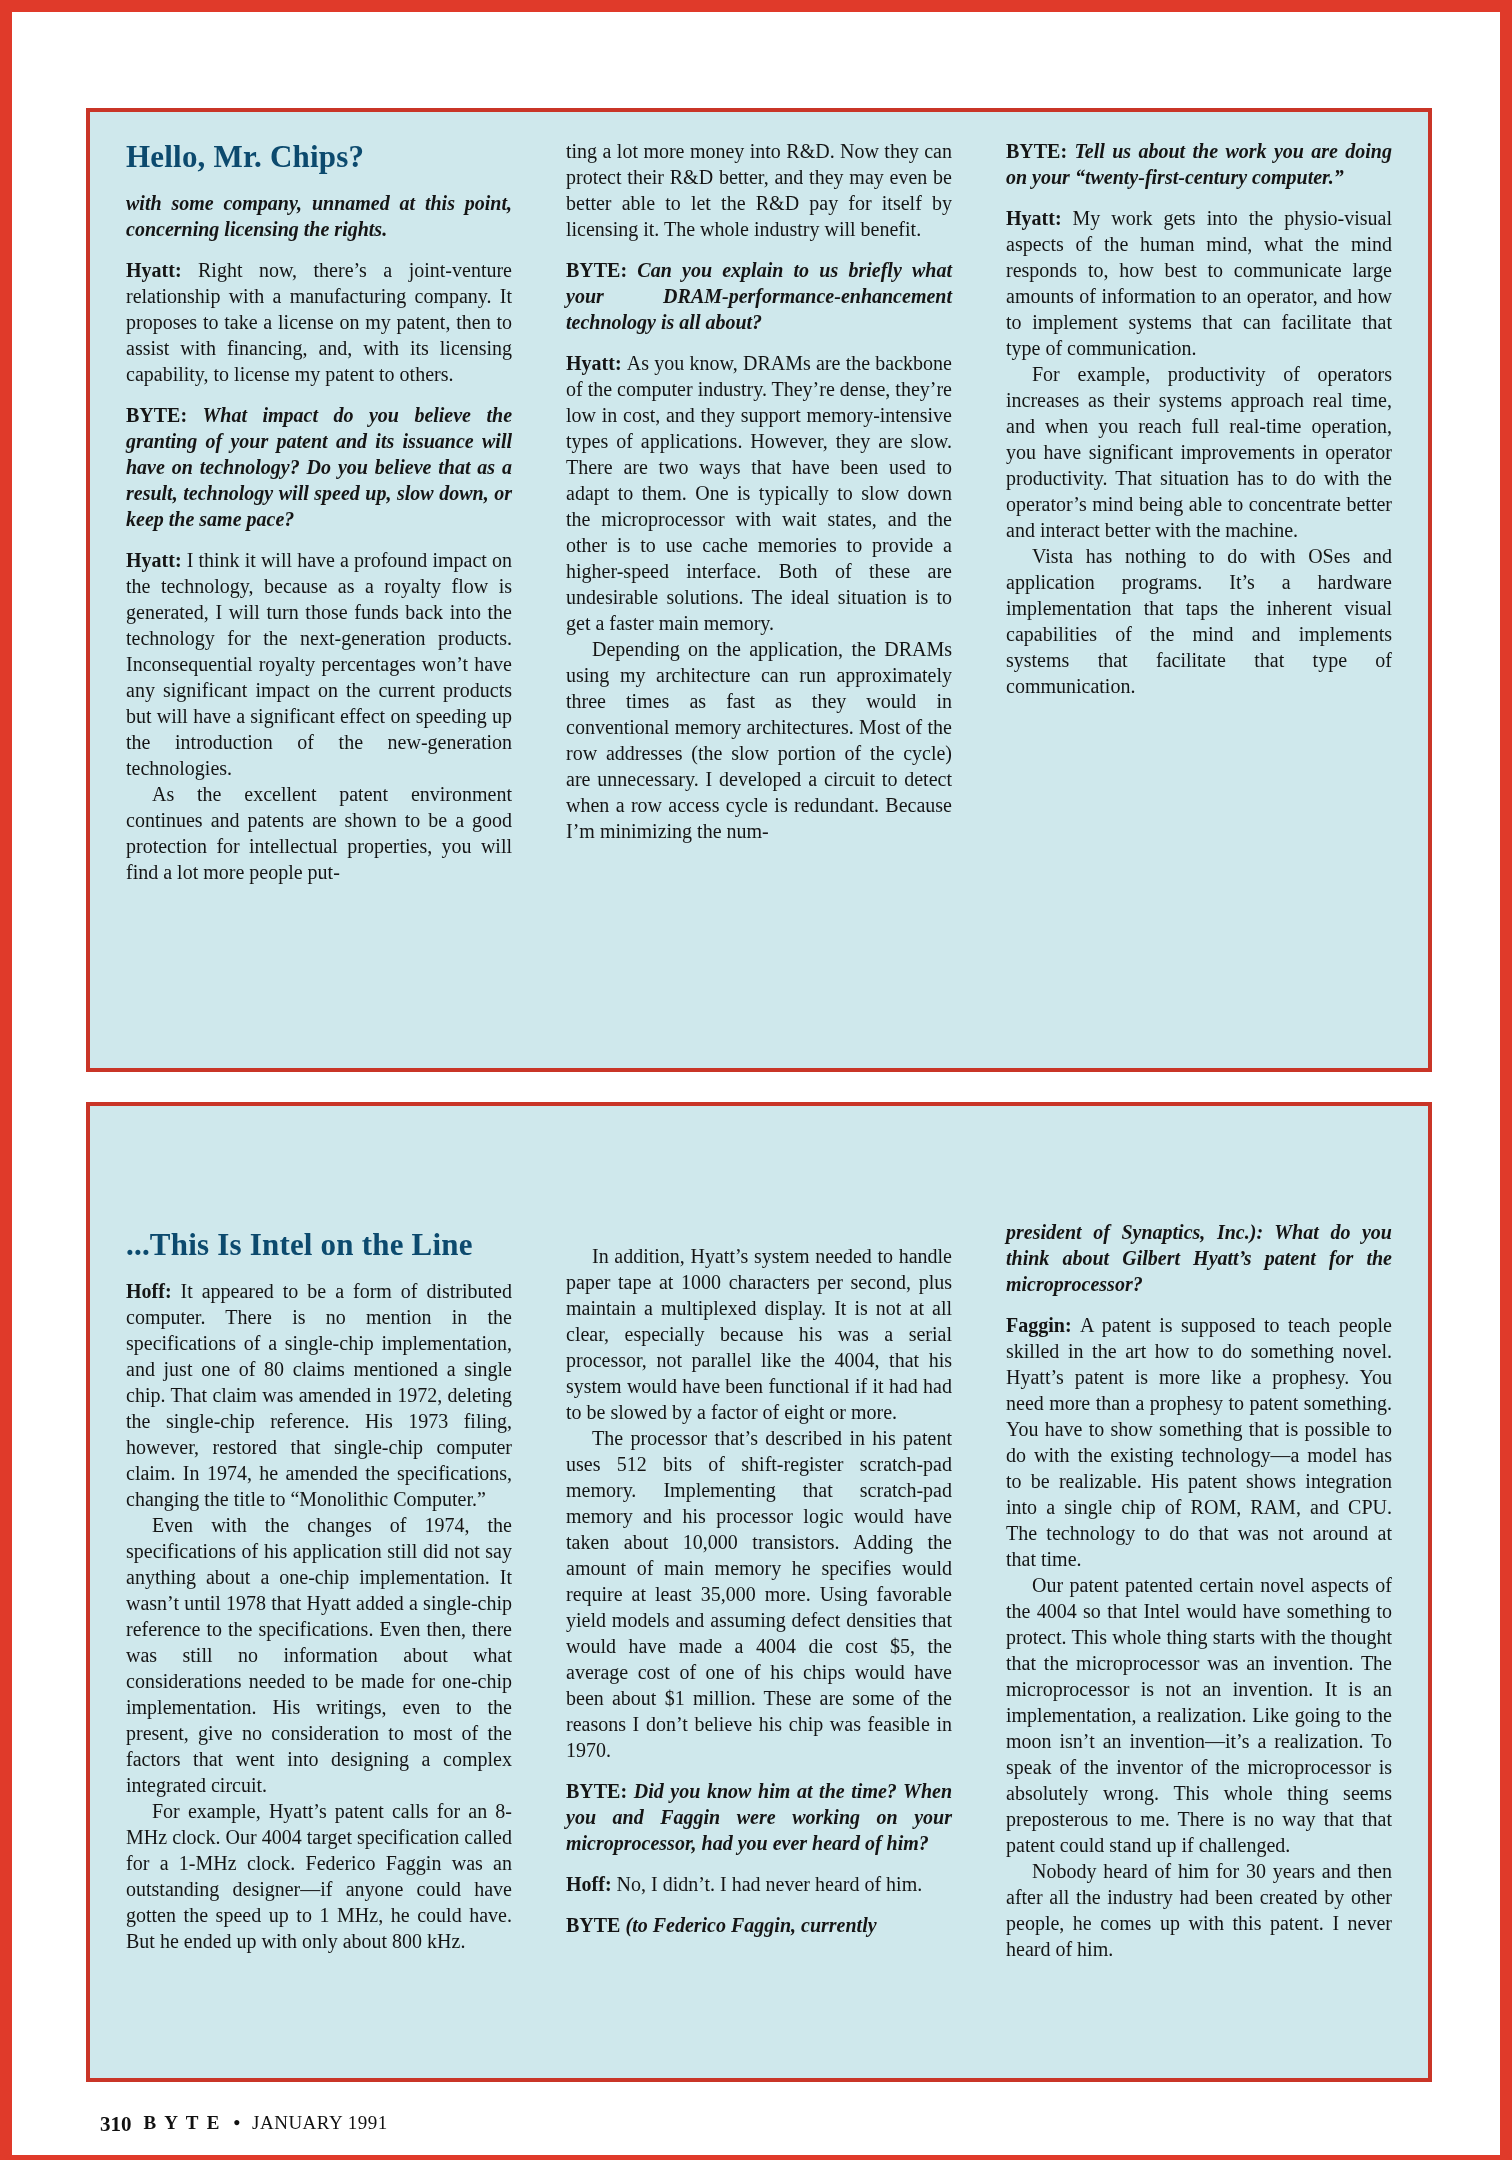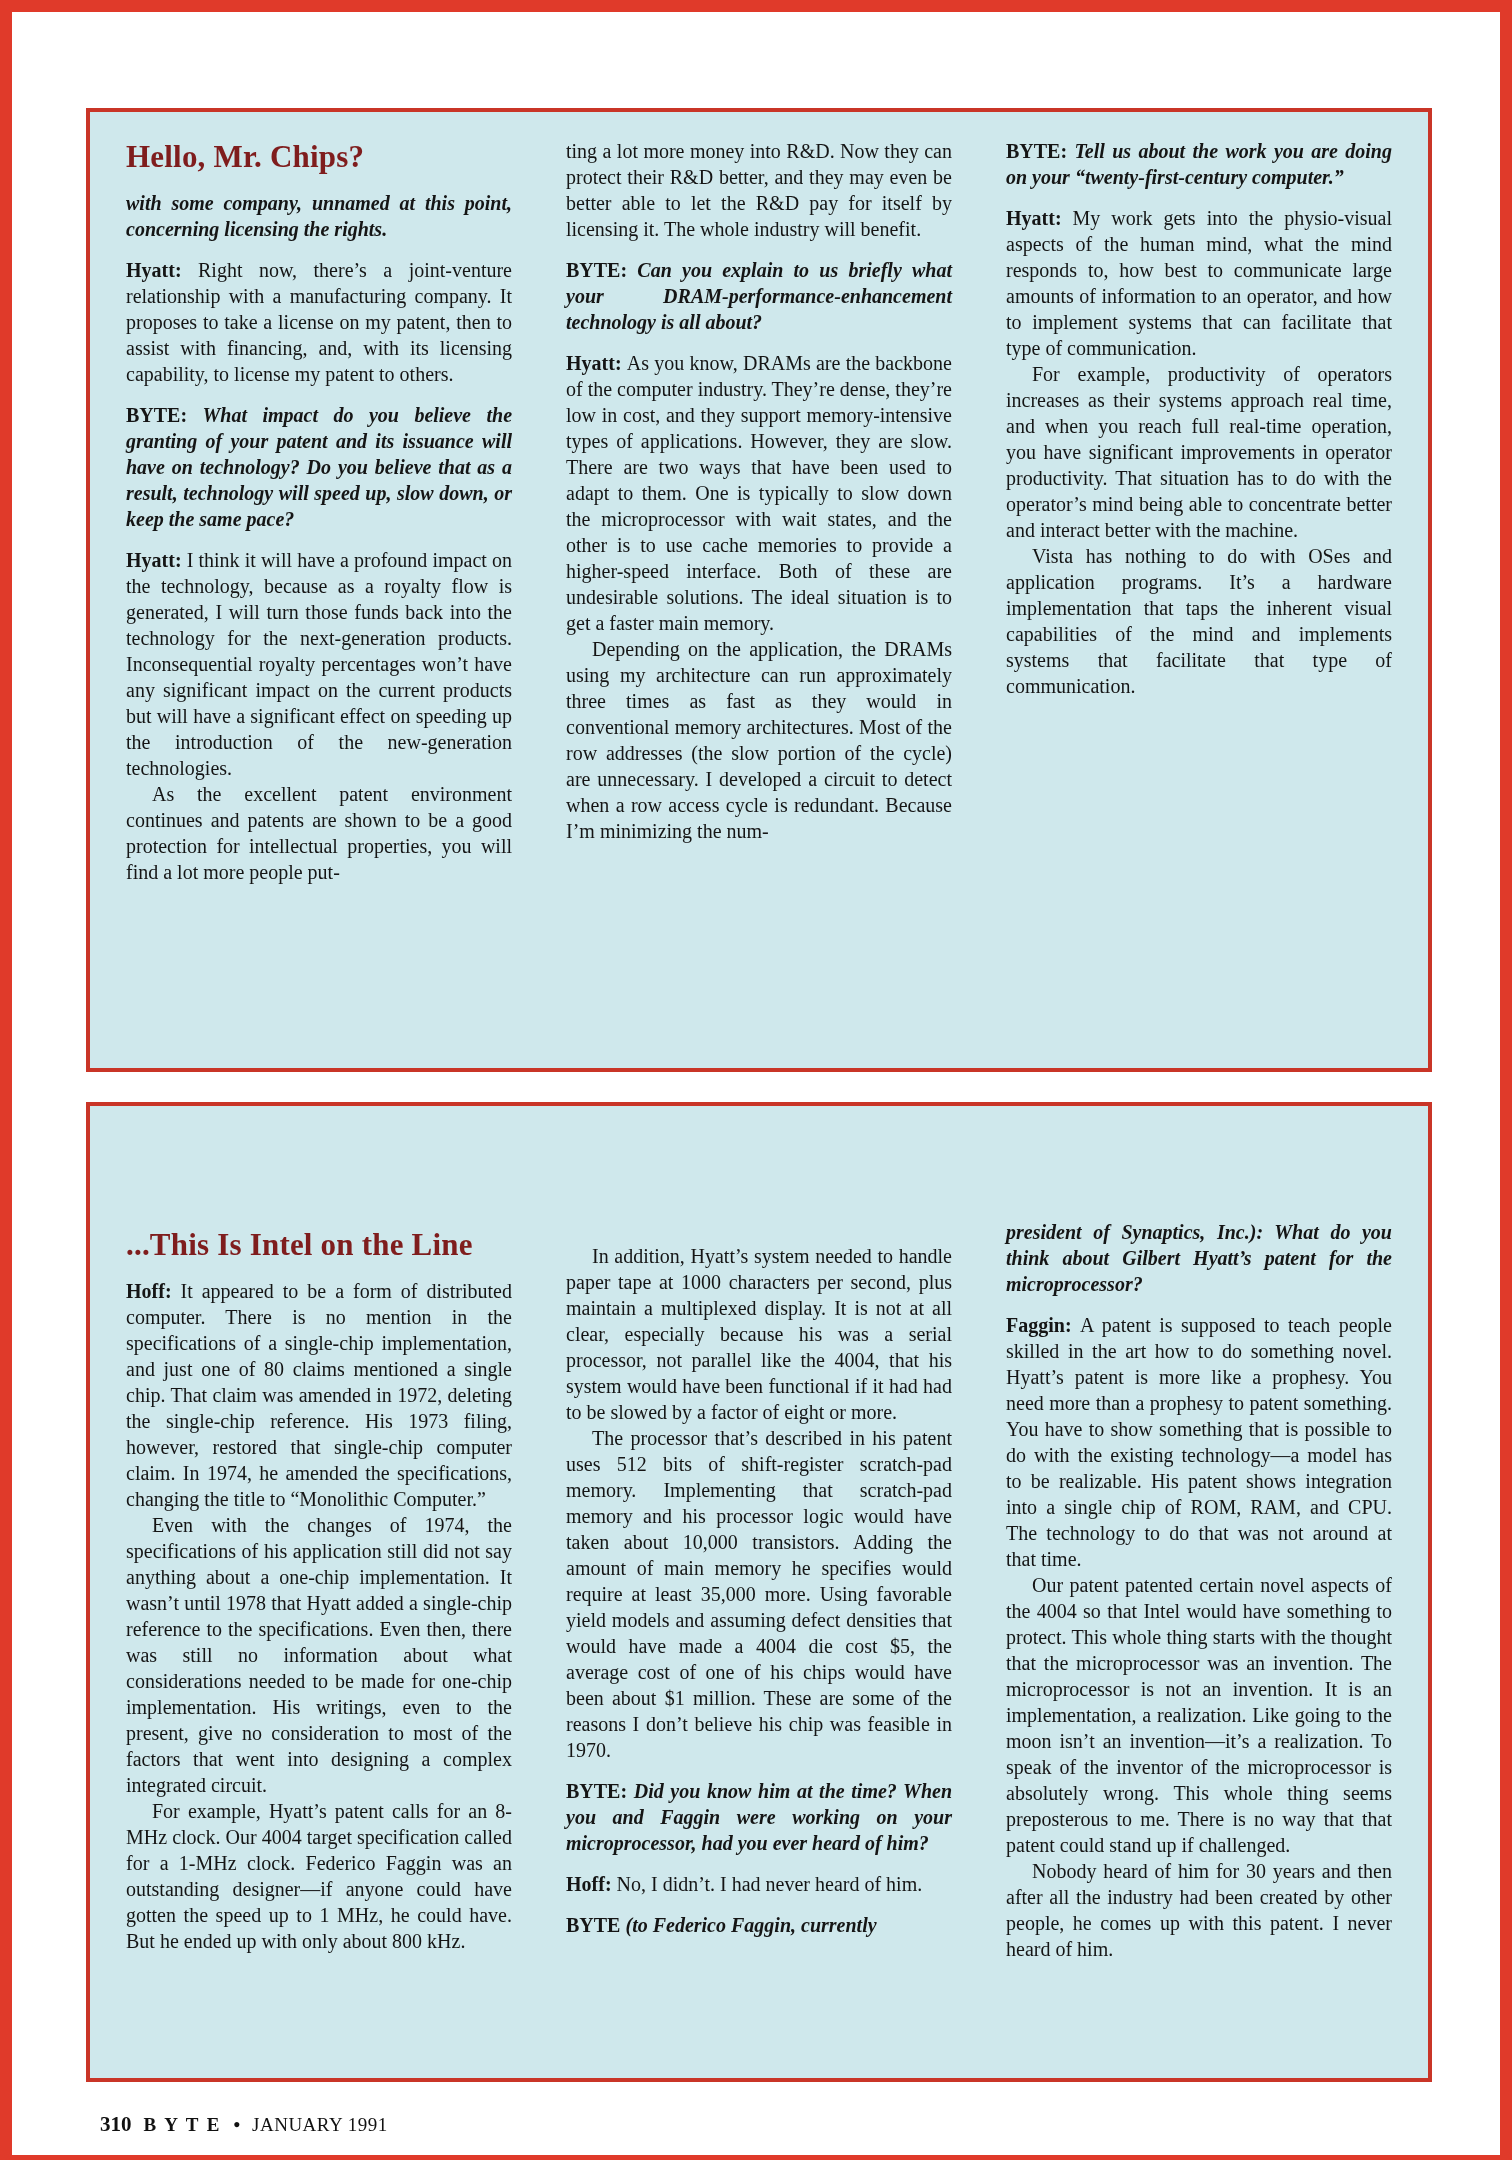--- a/index.html
+++ b/index.html
@@ -29,37 +29,37 @@
     flex: 1 1 0;
     min-width: 0;
     font-size: 20px;
     line-height: 1.3;
   }
 
   .art-title {
     font-size: 31px;
     line-height: 1.1;
     font-weight: bold;
-    color: #7f1d1d;
+    color: #0c4a6e;
     margin: 2px 0 16px 0;
     letter-spacing: 0.2px;
   }
 
   .para { margin: 0; text-align: justify; }
   .para.speech, .para.question { margin-top: 15px; }
   .para.intro { margin-top: 4px; font-weight: bold; font-style: italic; }
   .para.indent { text-indent: 26px; font-family: Liberation Serif, serif; }
   .para.question { font-weight: bold; font-style: italic; }
   .para.cont { margin-top: 0; }
   .col > .para:first-child { margin-top: 0; }
   .speaker { font-weight: bold; font-style: normal; }
 
   .page-footer {
     display: flex;
-    align-items: center;
+    align-items: flex-start;
     gap: 12px;
     margin: 14px 0 0 14px;
     font-size: 19px;
     color: #111;
   }
   .page-num { font-weight: bold; font-size: 21px; }
   .mag-name { font-weight: bold; letter-spacing: 2px; }
   .footer-sep { font-weight: bold; }
   .issue { letter-spacing: 0.5px; }
 </style>

